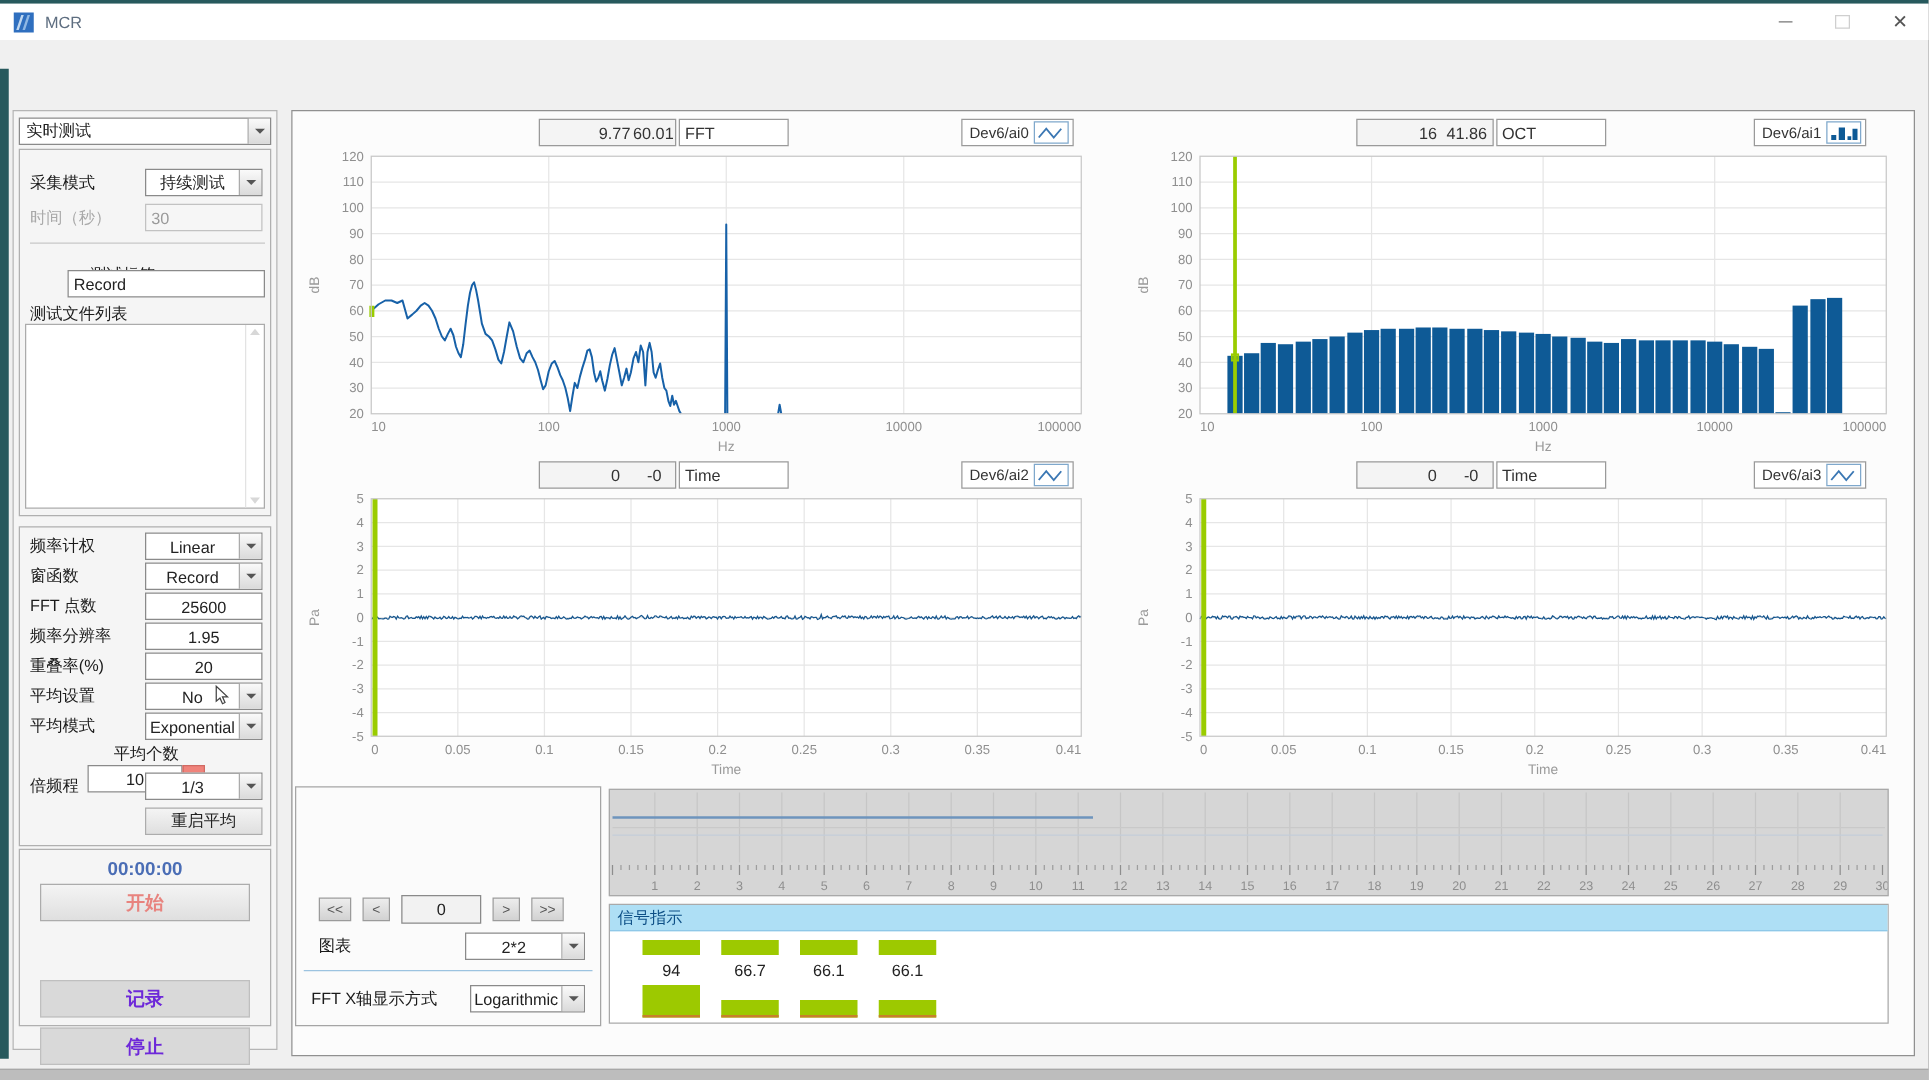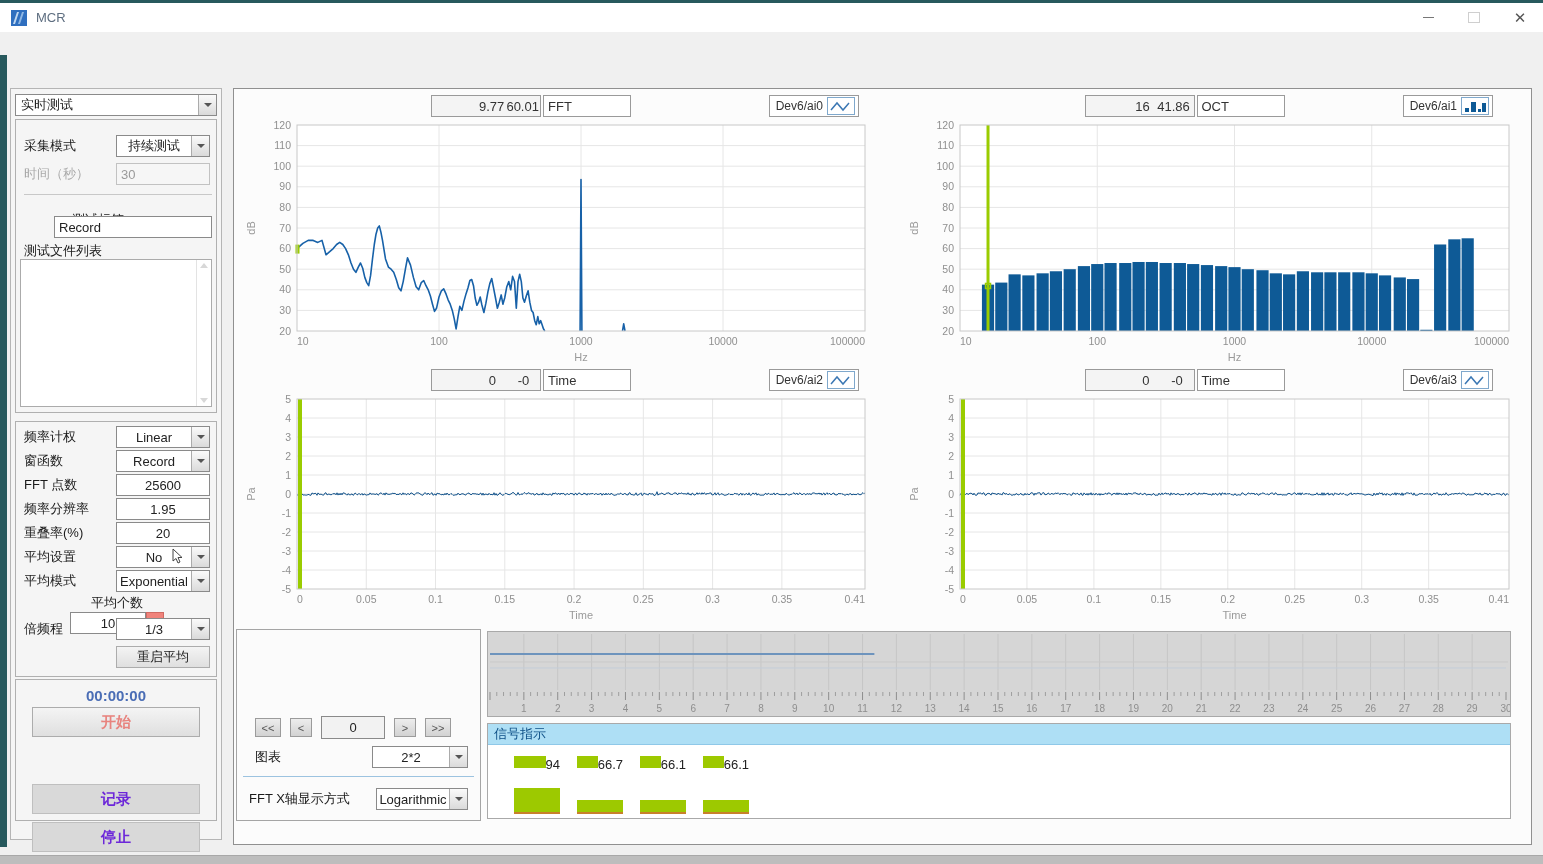--- a/index.html
+++ b/index.html
@@ -70,21 +70,21 @@
 
   
   .navpanel{position:absolute;background:#FBFBFB;border:1px solid #A5A5A5;box-sizing:border-box;}
   .navbtn{background:linear-gradient(#EDEDED,#D2D2D2);border:1px solid #9B9B9B;color:#555;font-size:11px;display:flex;align-items:center;justify-content:center;box-sizing:border-box;}
   .pagebox{border:1px solid #8A8A8A;background:#F2F2F2;display:flex;align-items:center;justify-content:center;box-sizing:border-box;}
   .divline{border-top:1px solid #9CC3E0;}
   .strip{position:absolute;background:#D6D6D6;border:1px solid #A9A9A9;box-sizing:border-box;}
   .signal{position:absolute;background:#FFFFFF;border:1px solid #A9A9A9;box-sizing:border-box;}
   .signal-header{height:20px;background:#AEDFF5;border-bottom:1px solid #8FC8E8;display:flex;align-items:center;padding-left:6px;color:#0D4F86;font-size:13px;}
   .meter-row1{position:absolute;left:26px;top:28px;display:flex;gap:17px;}
-  .meter{width:46px;display:flex;flex-direction:row;align-items:center;}
+  .meter{width:46px;display:flex;flex-direction:column;align-items:center;}
   .bar1{width:46px;height:12px;background:#9DC900;}
   .mval{margin-top:5px;font-size:13px;color:#222;}
   .meter-row2{position:absolute;left:26px;bottom:4px;display:flex;gap:17px;align-items:flex-end;}
   .bar2{width:46px;background:#9DC900;border-bottom:2px solid #C8802B;box-sizing:border-box;}
 </style>
 </head>
 <body>
 
 <div class="window">
 

